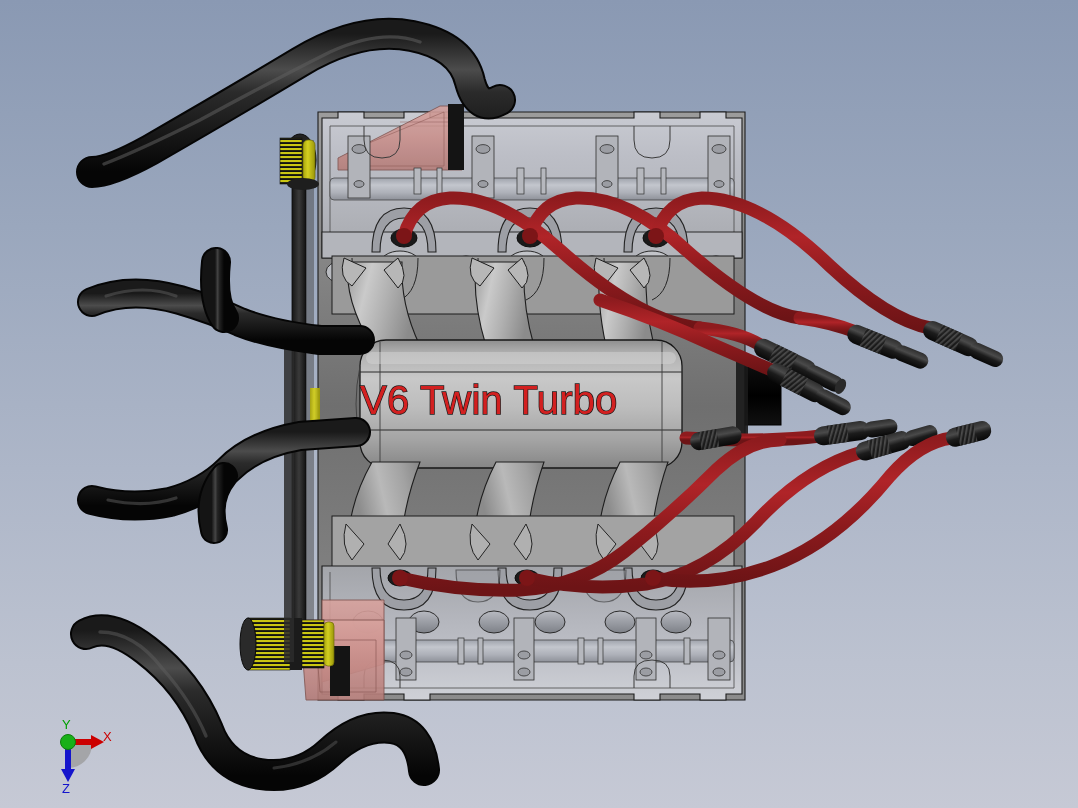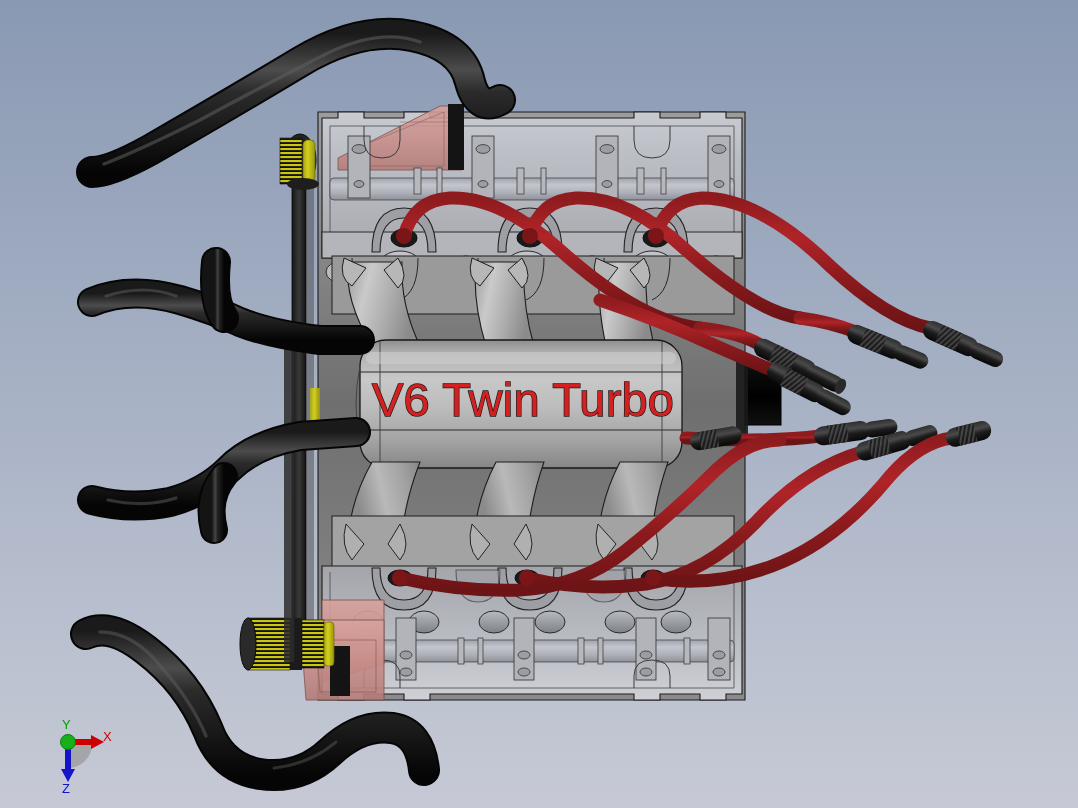--- a/index.html
+++ b/index.html
@@ -21,26 +21,26 @@
   #scene-svg {
     position: absolute;
     left: 0;
     top: 0;
     width: 1078px;
     height: 808px;
     display: block;
   }
   #plenum-label {
     position: absolute;
-    left: 372px;
+    left: 360px;
     top: 377px;
     width: 290px;
     height: 46px;
     font-family: "Liberation Sans", sans-serif;
-    font-size: 47px;
+    font-size: 40px;
     font-weight: 400;
     letter-spacing: 0.2px;
     color: #d32020;
     -webkit-text-stroke: 1.4px #1a1a1a;
     paint-order: stroke fill;
     line-height: 46px;
     white-space: nowrap;
     text-align: left;
     pointer-events: none;
   }

